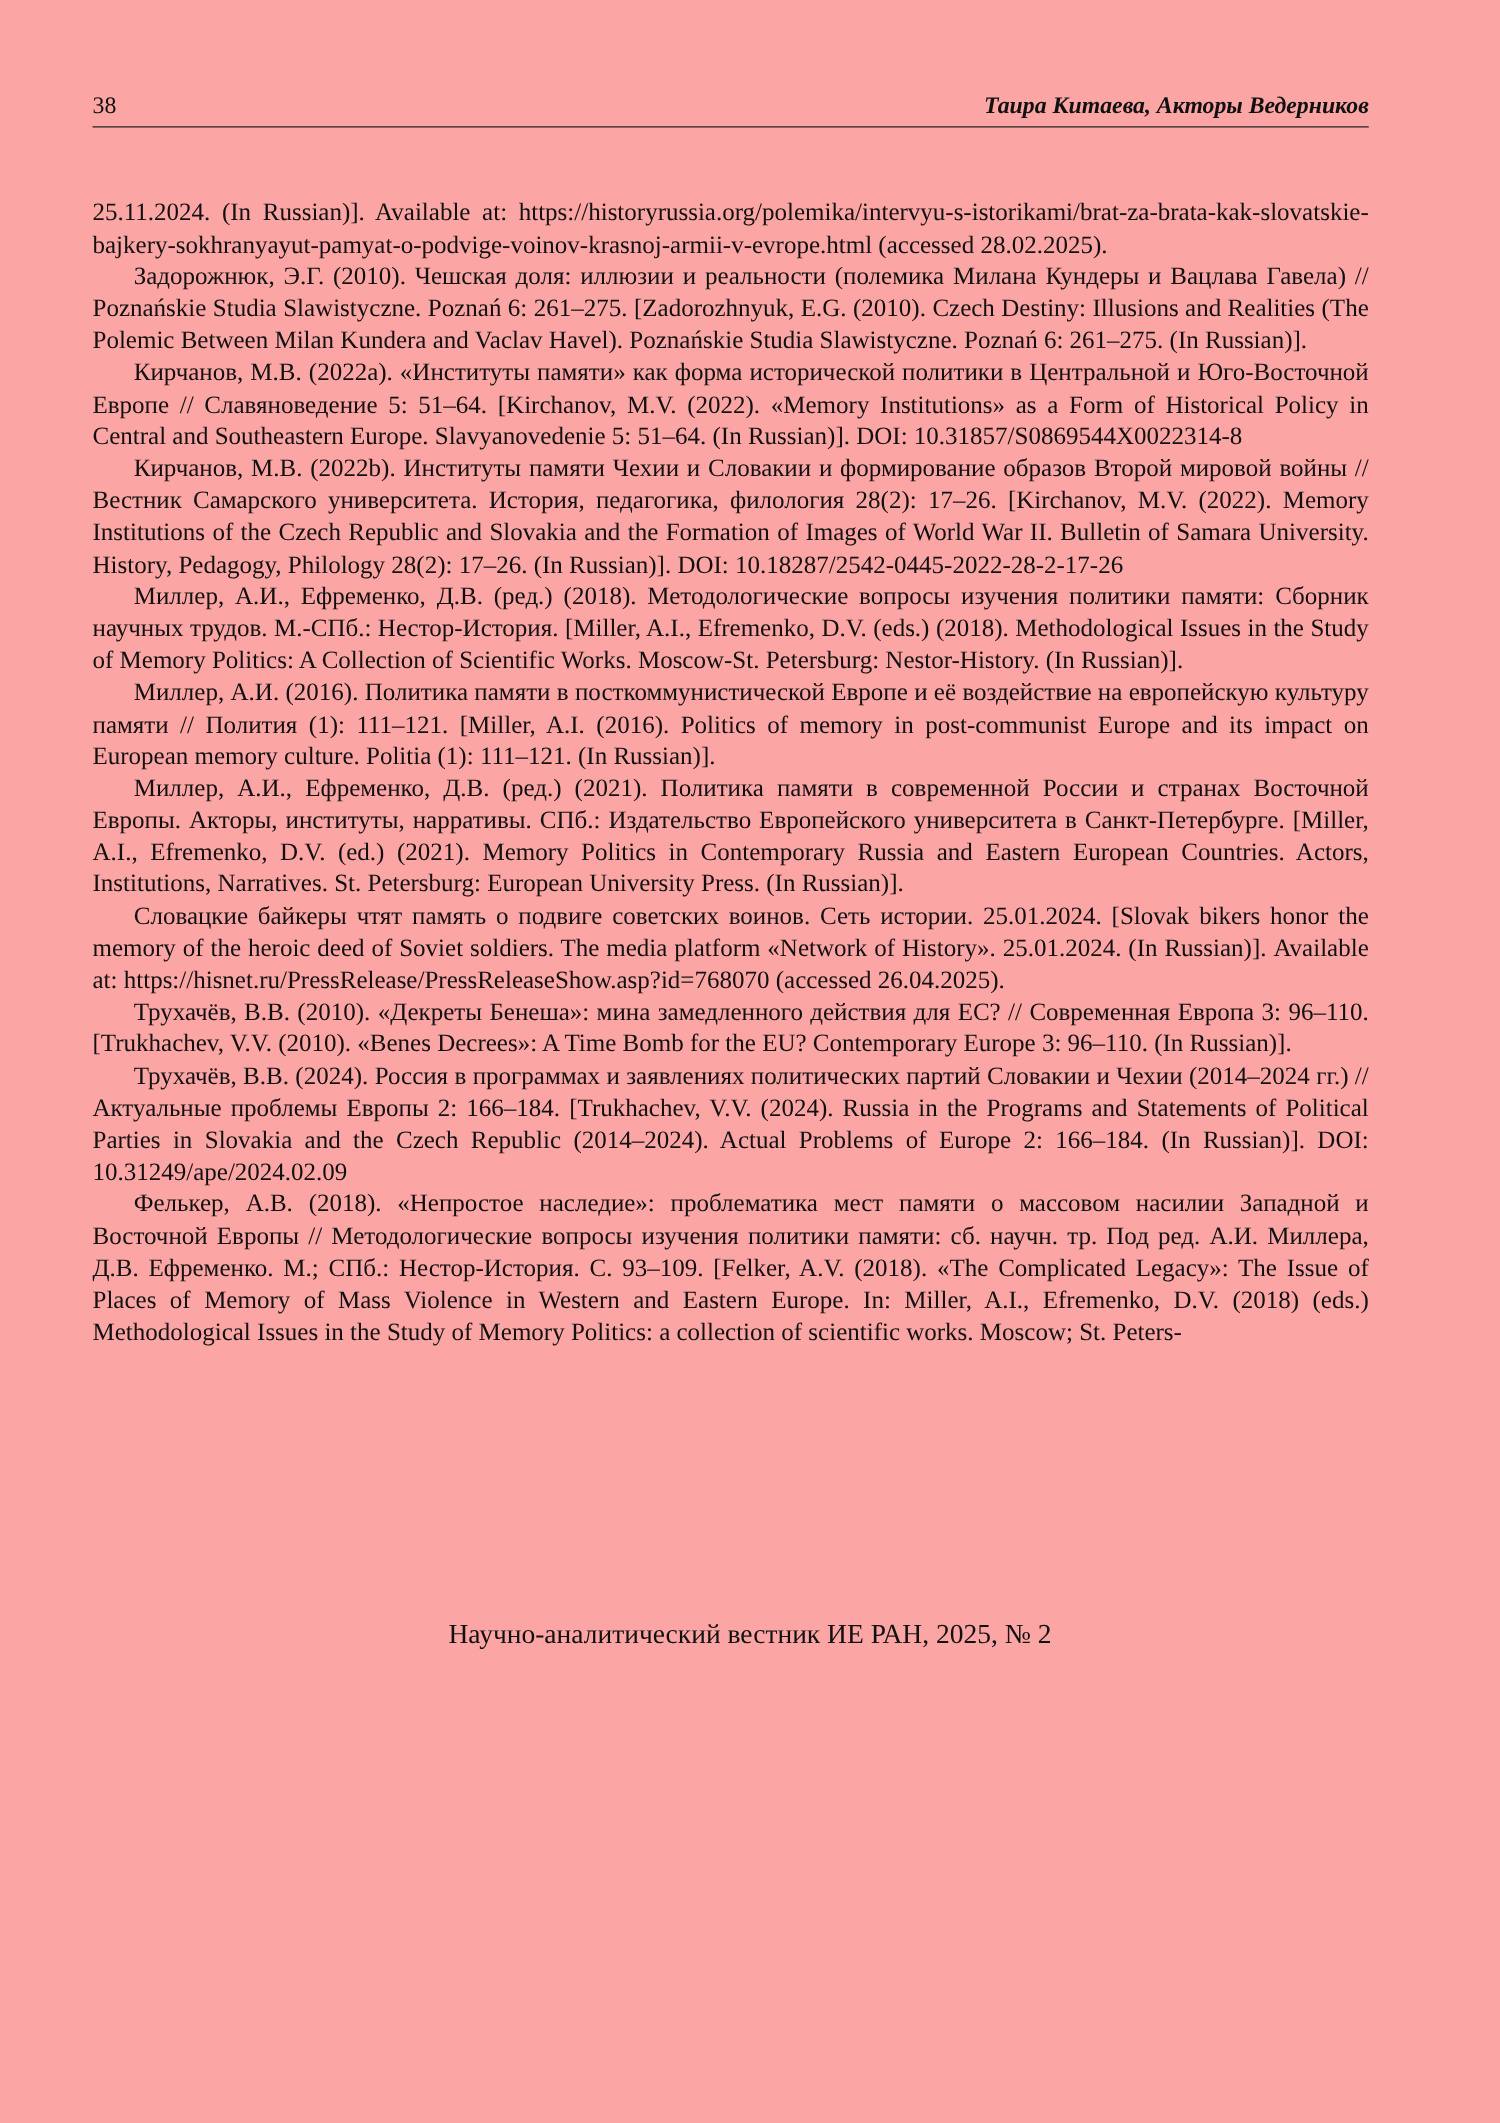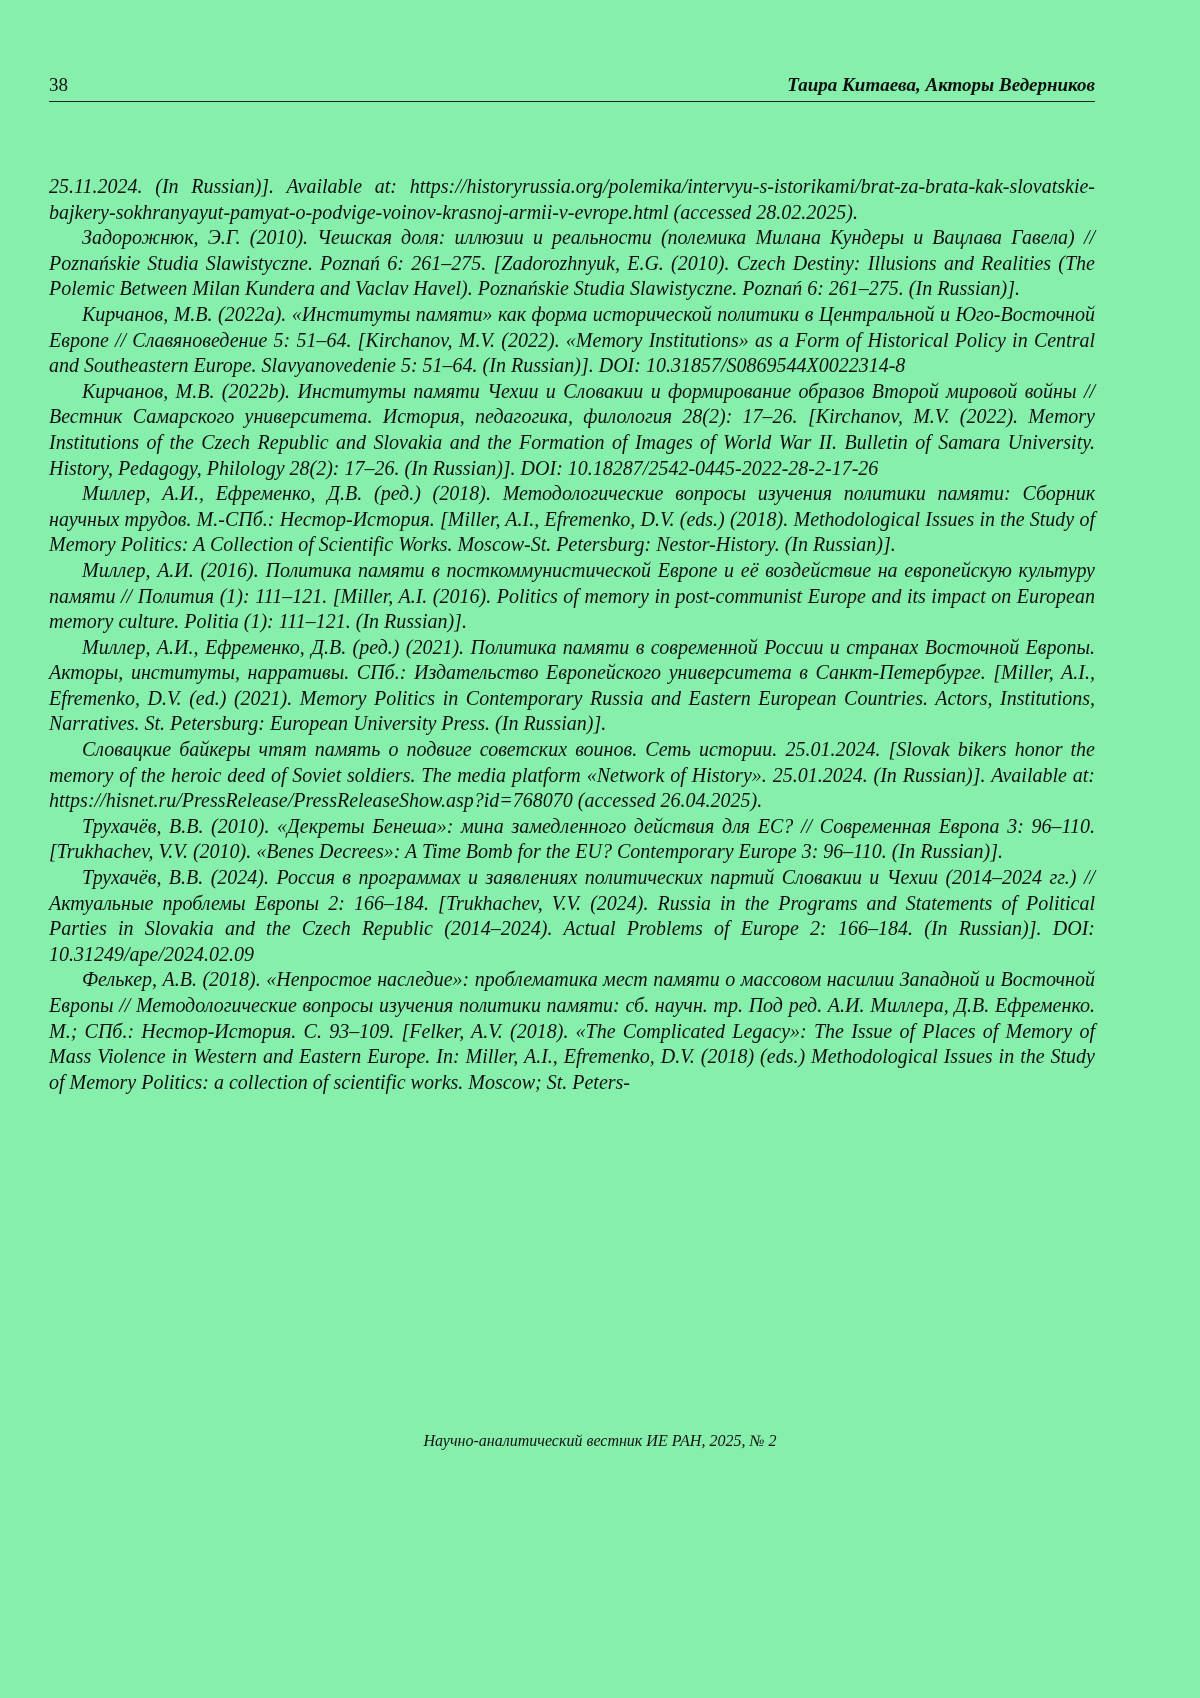--- a/index.html
+++ b/index.html
@@ -5,23 +5,23 @@
   html, body {
     margin: 0;
     padding: 0;
     background: #e8e8e8;
   }
   .page {
     position: relative;
     width: 1200px;
     height: 1698px;
     margin: 0 auto;
-    background: #86efac;
+    background: #fca5a5;
     box-sizing: border-box;
-    padding: 74px 105px 0 49px;
+    padding: 74px 105px 0 74px;
     font-family: "Liberation Serif", "DejaVu Serif", serif;
     color: #111;
   }
   .page-header {
     display: flex;
     justify-content: space-between;
     align-items: baseline;
     font-size: 19px;
     line-height: 22px;
   }
@@ -31,42 +31,40 @@
   .running-title {
     font-style: italic;
     font-weight: bold;
   }
   .header-rule {
     border: none;
     border-top: 1.6px solid #222;
     margin: 5px 0 0 0;
   }
   .references {
-    margin-top: 72px;
+    margin-top: 56px;
     font-size: 20px;
     line-height: 25.6px;
-    font-style: italic;
   }
   .references p.ref {
     margin: 0;
     text-align: justify;
     text-indent: 33px;
     overflow-wrap: anywhere;
   }
   .references p.ref.no-indent {
     text-indent: 0;
   }
   .page-footer {
     position: absolute;
     left: 105px;
     right: 105px;
-    top: 1432px;
+    top: 1294px;
     text-align: center;
-    font-style: italic;
-    font-size: 16px;
+    font-size: 22px;
   }
 </style>
 </head>
 <body>
 
 <div class="page">
 
   <header class="page-header">
     <span class="page-number">38</span>
     <span class="running-title">Таира Китаева, Акторы Ведерников</span>

